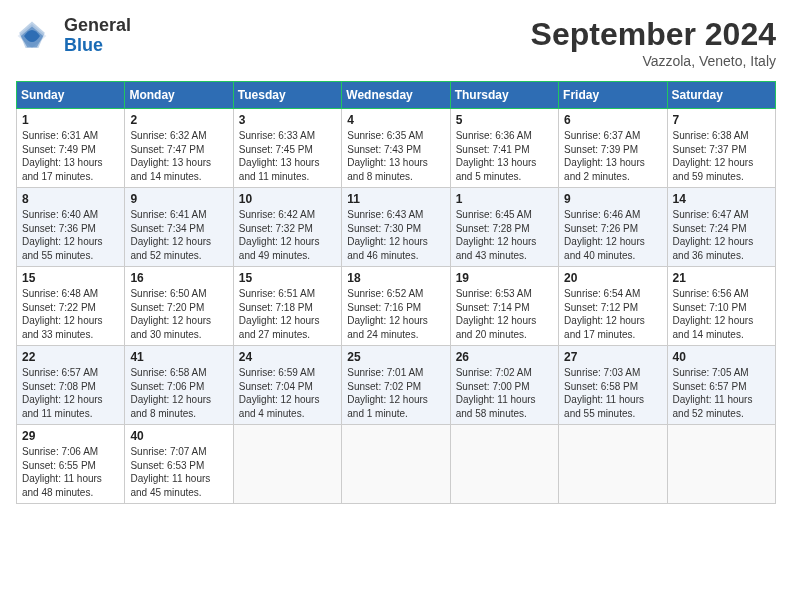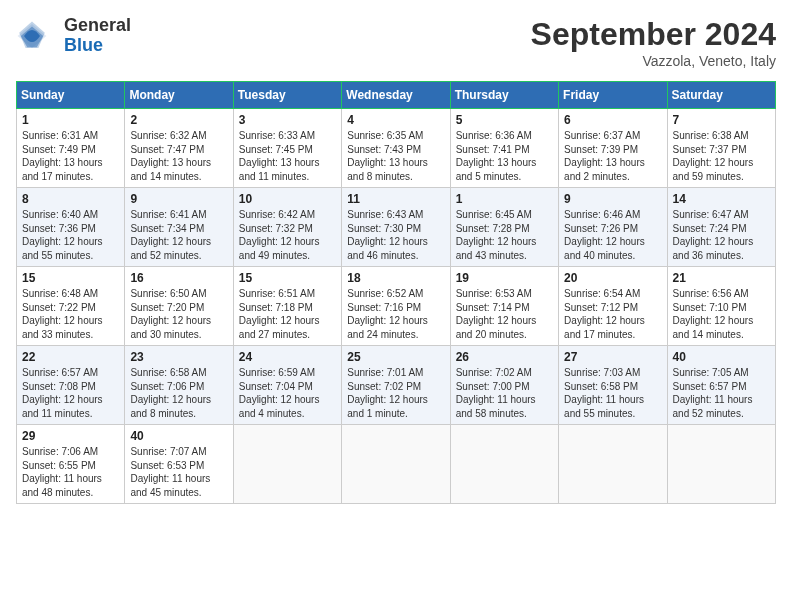--- a/index.html
+++ b/index.html
@@ -220,21 +220,21 @@
           <span class="day-num">21</span>
           <div class="day-info">Sunrise: 6:56 AM<br>Sunset: 7:10 PM<br>Daylight: 12 hours and 14 minutes.</div>
         </td>
       </tr>
       <tr>
         <td>
           <span class="day-num">22</span>
           <div class="day-info">Sunrise: 6:57 AM<br>Sunset: 7:08 PM<br>Daylight: 12 hours and 11 minutes.</div>
         </td>
         <td>
-          <span class="day-num">23</span>
+          <span class="day-num">41</span>
           <div class="day-info">Sunrise: 6:58 AM<br>Sunset: 7:06 PM<br>Daylight: 12 hours and 8 minutes.</div>
         </td>
         <td>
           <span class="day-num">24</span>
           <div class="day-info">Sunrise: 6:59 AM<br>Sunset: 7:04 PM<br>Daylight: 12 hours and 4 minutes.</div>
         </td>
         <td>
           <span class="day-num">25</span>
           <div class="day-info">Sunrise: 7:01 AM<br>Sunset: 7:02 PM<br>Daylight: 12 hours and 1 minute.</div>
         </td>

